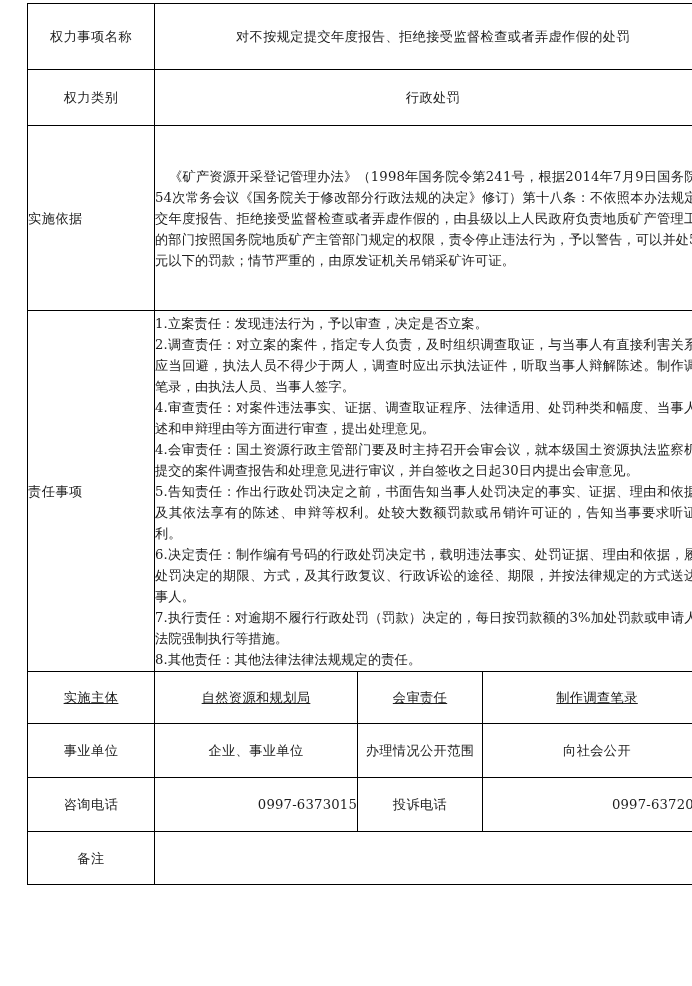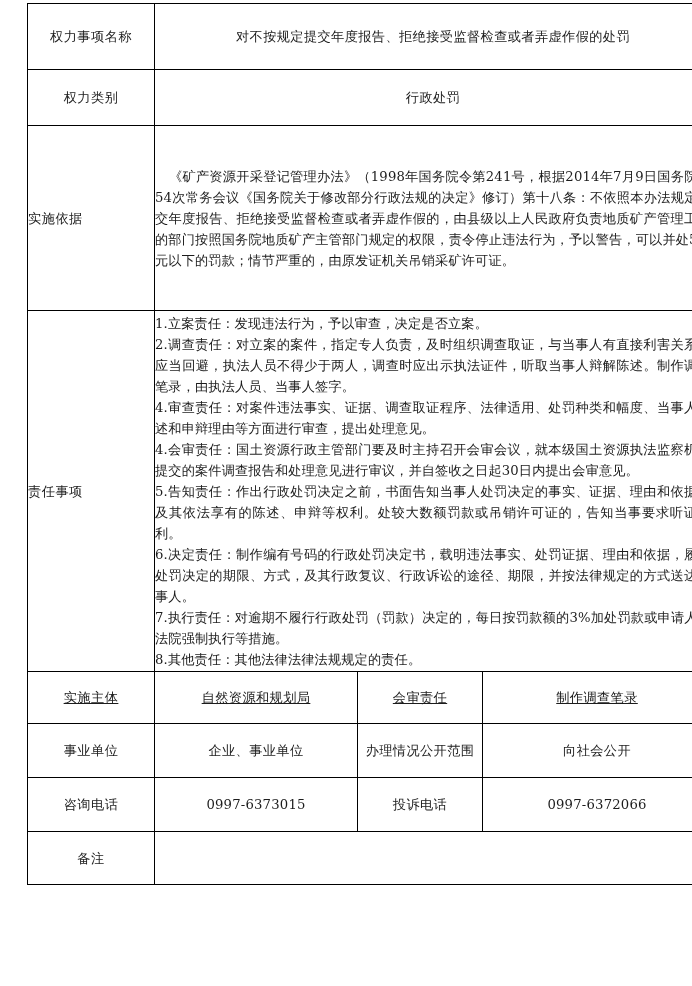--- a/index.html
+++ b/index.html
@@ -99,21 +99,21 @@
   }
   .duty-list {
     margin: 0;
     padding: 0;
   }
   .duty-item {
     display: block;
     text-align: justify;
     text-justify: inter-ideograph;
   }
-  .phone { letter-spacing: 0.2px; }
+  .phone { letter-spacing: 0.2px; text-align: right; }
   .empty-cell { }
 </style>
 </head>
 <body>
 
 <div id="sheet">
 
   <table class="power-table">
     <colgroup>
       <col class="c1">

